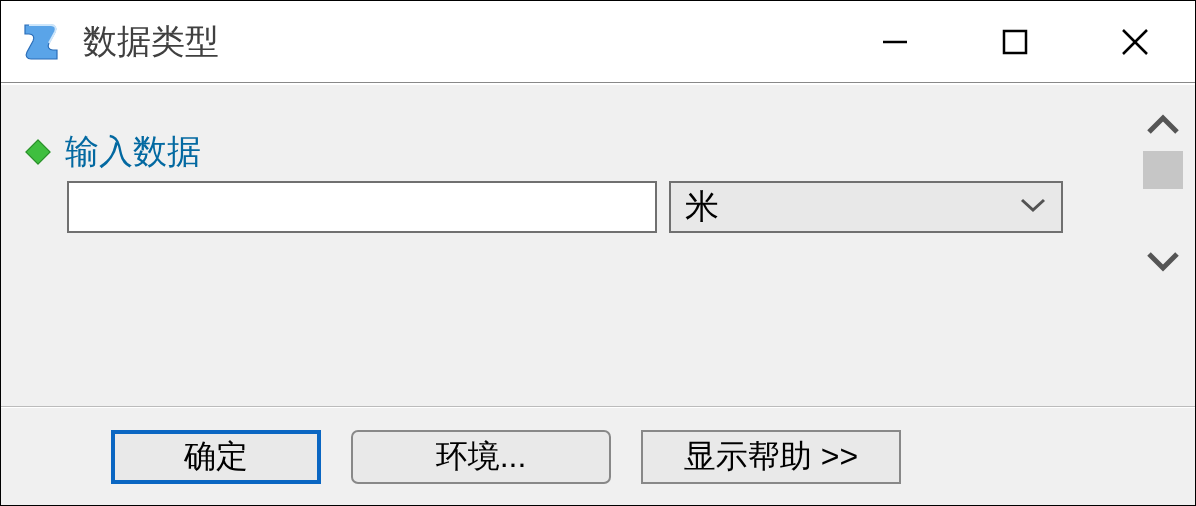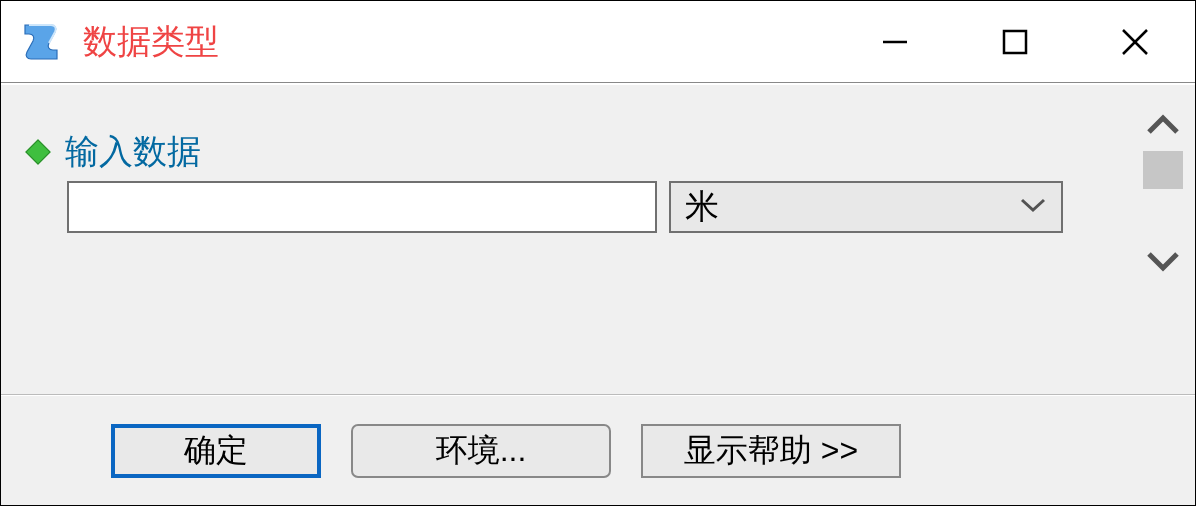--- a/index.html
+++ b/index.html
@@ -26,21 +26,21 @@
       border-bottom: 1px solid #888;
     }
     .titlebar-icon {
       width: 46px;
       height: 46px;
       margin-right: 18px;
       flex-shrink: 0;
     }
     .titlebar-title {
       font-size: 34px;
-      color: #ef4444;
+      color: #404040;
       flex: 1;
     }
     .titlebar-controls {
       display: flex;
       height: 100%;
     }
     .titlebar-btn {
       width: 120px;
       height: 100%;
       display: flex;
@@ -135,21 +135,21 @@
       cursor: pointer;
     }
     .scroll-thumb {
       width: 40px;
       height: 38px;
       background: #c6c6c6;
       margin: 8px 0;
     }
     .scroll-spacer { height: 46px; }
     .button-bar {
-      height: 110px;
+      height: 98px;
       background: #f0f0f0;
       display: flex;
       align-items: center;
       justify-content: flex-start;
       padding: 0 40px 0 110px;
       gap: 30px;
       border-top: 1px solid #fff;
     }
     .btn {
       height: 54px;

